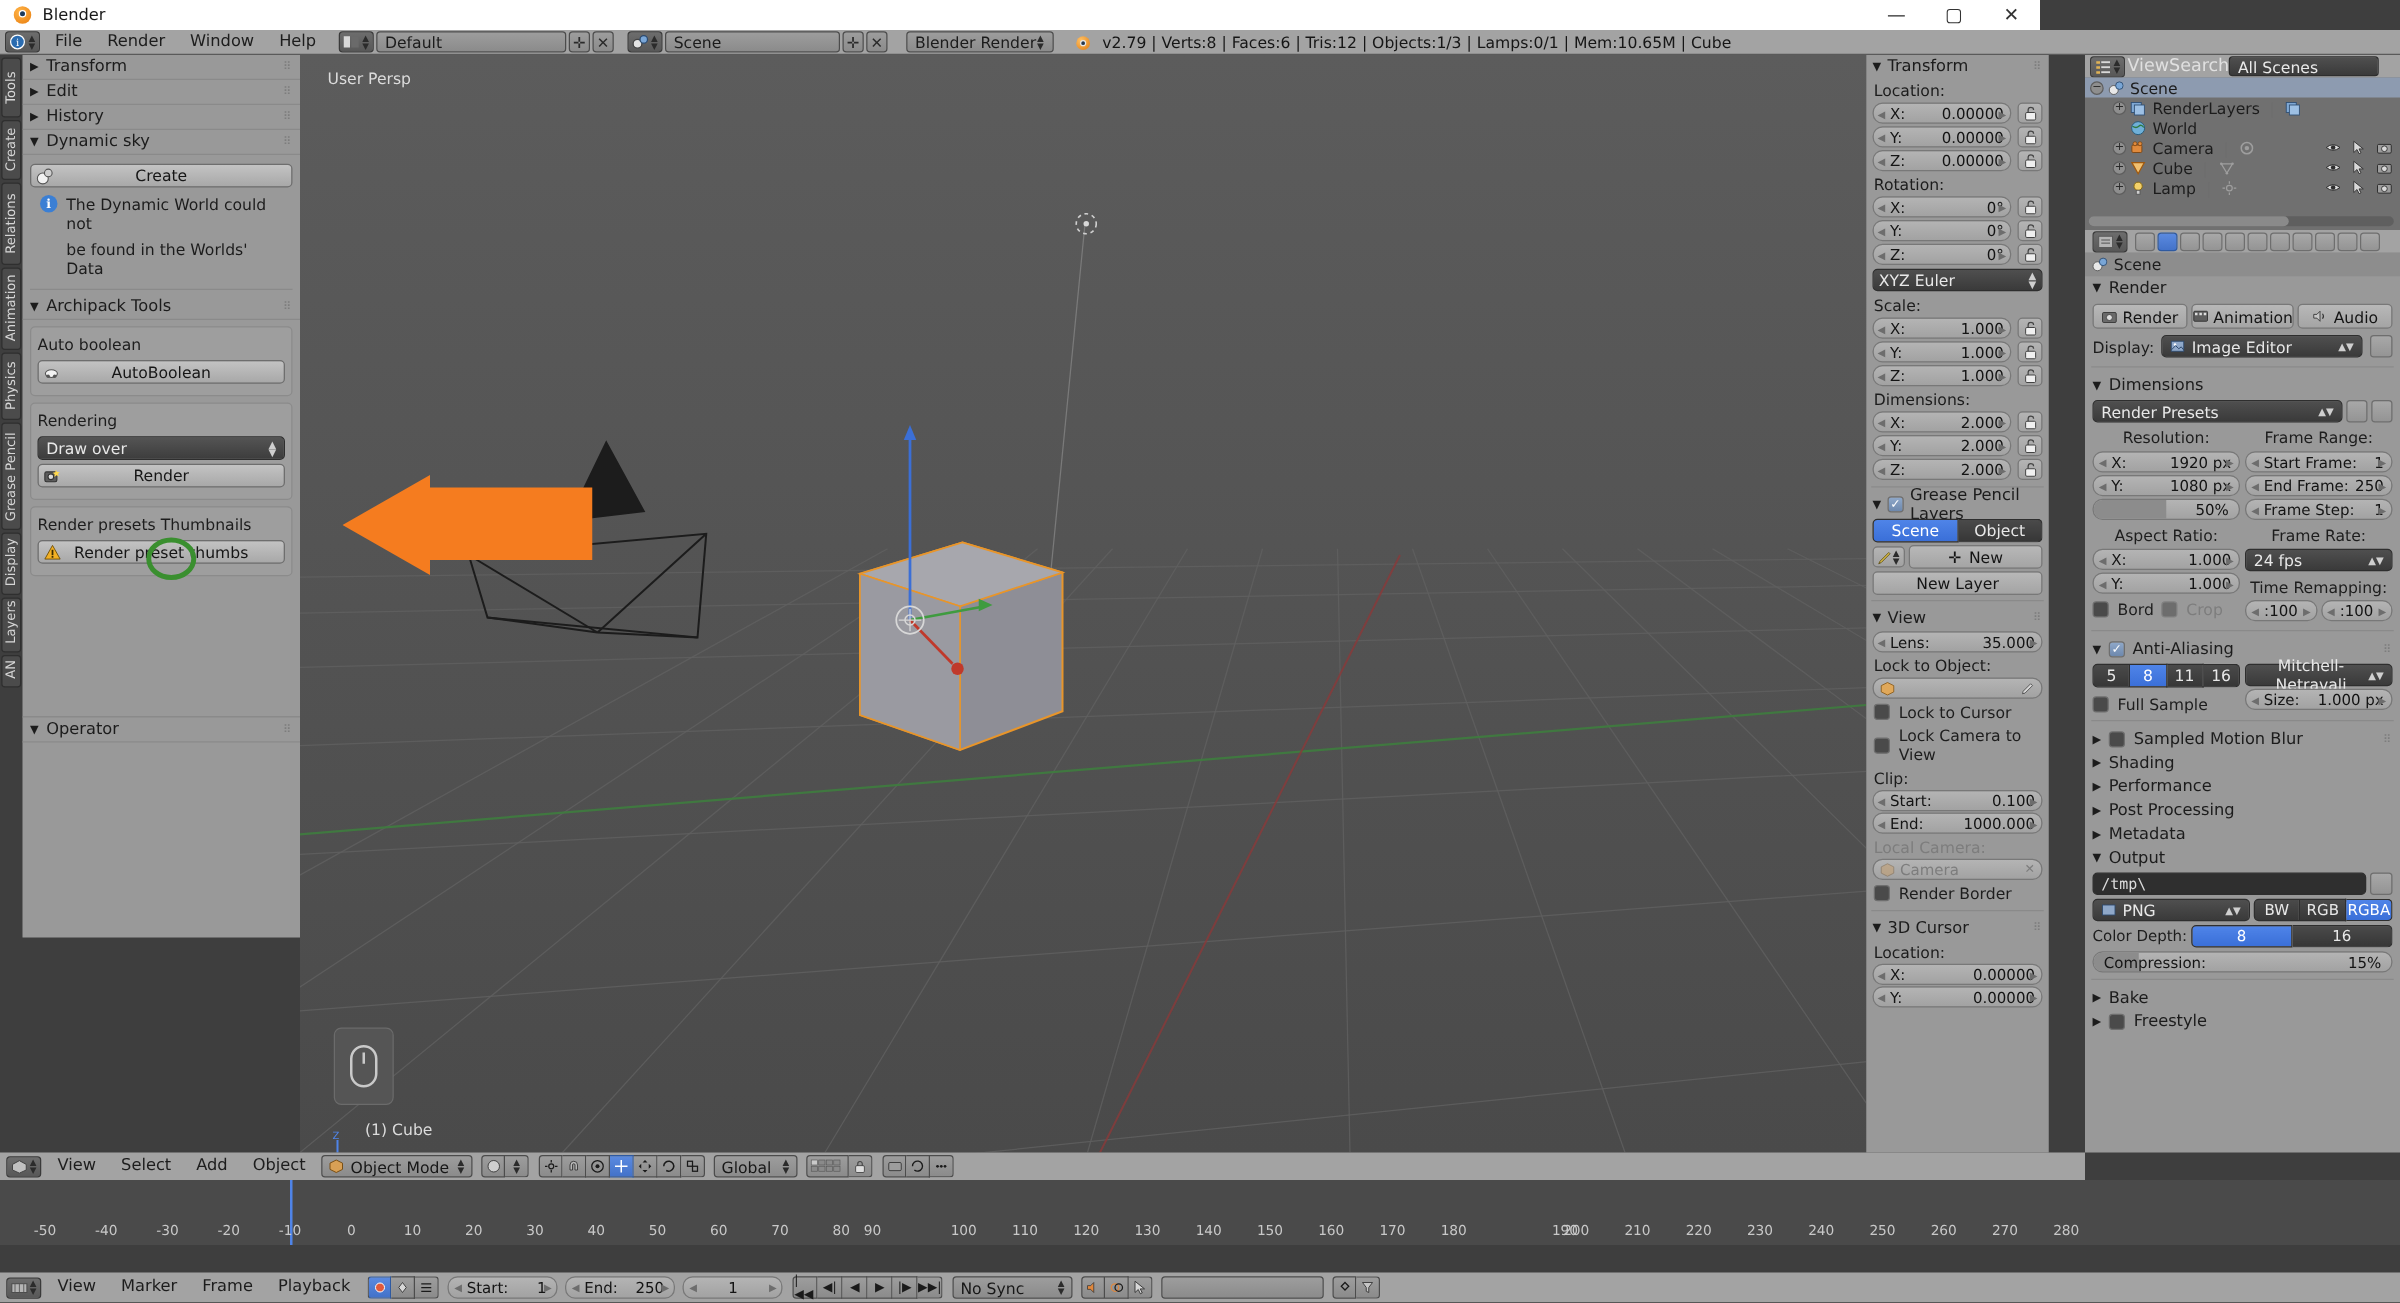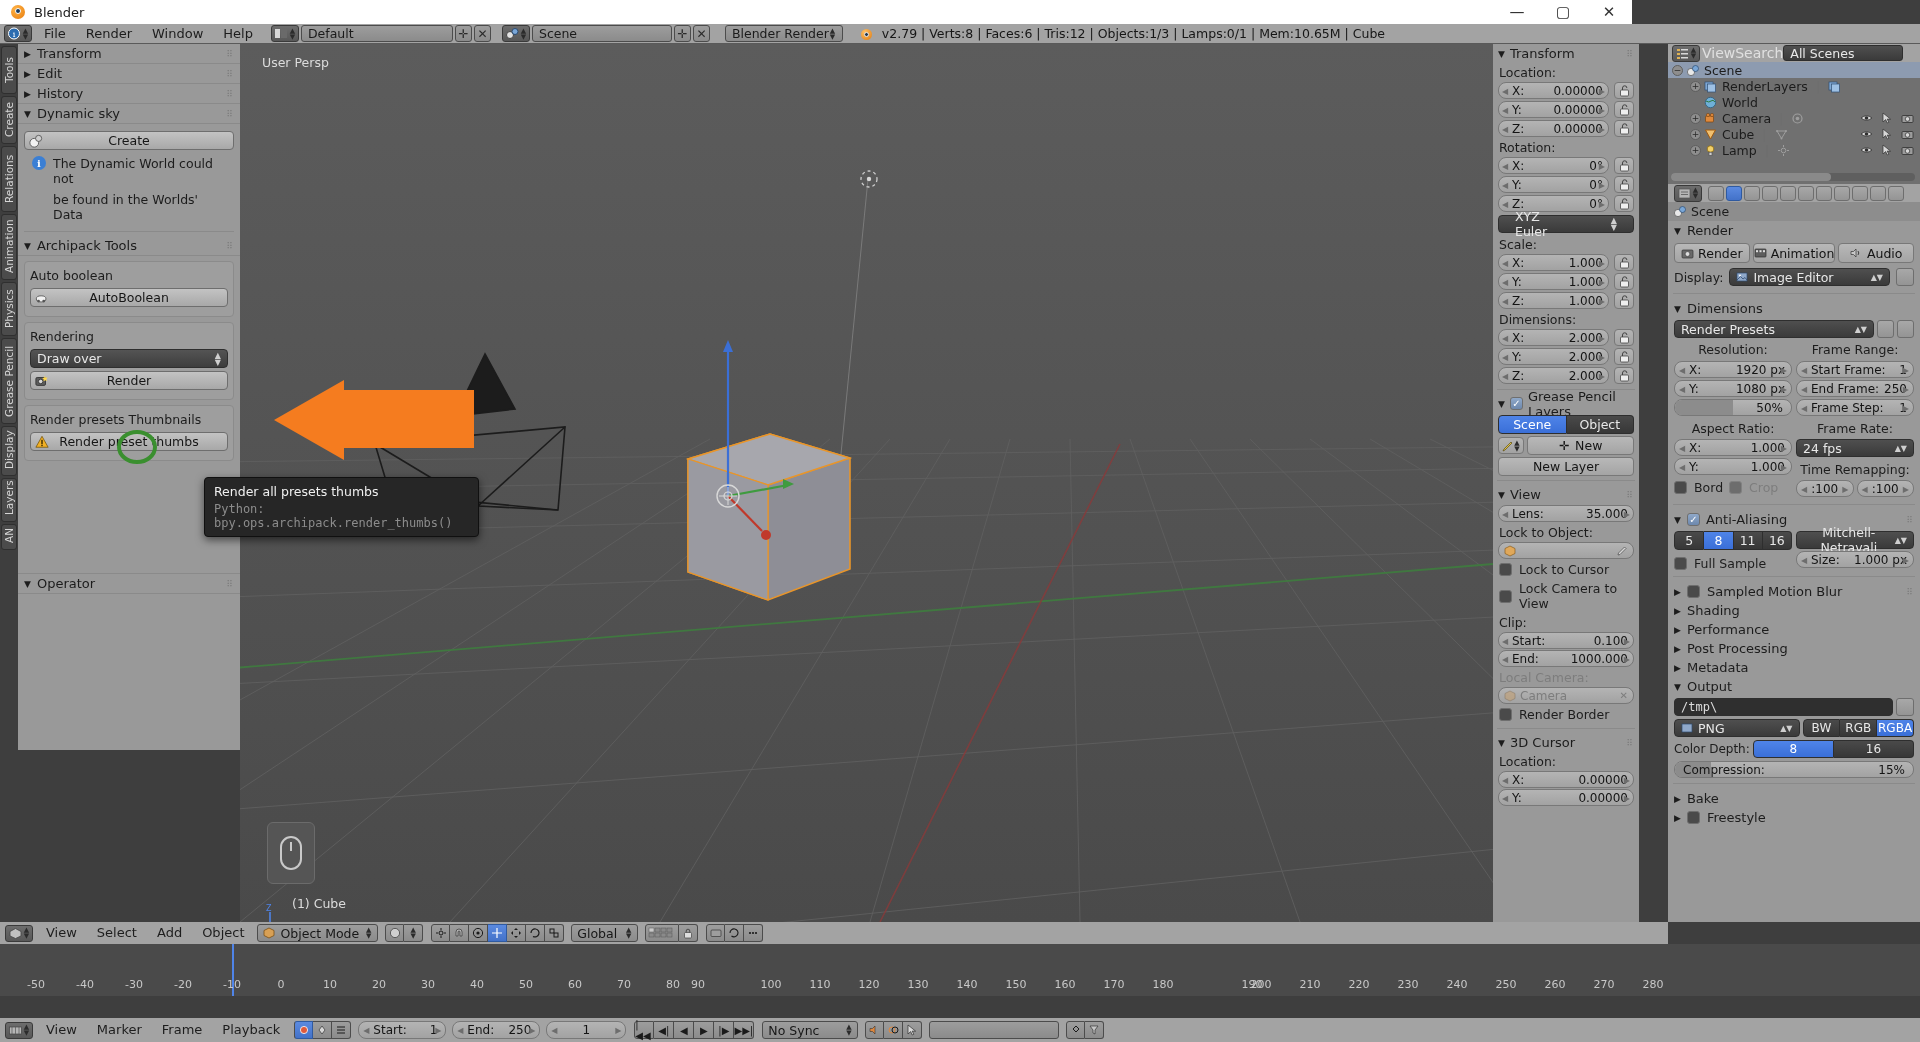--- a/index.html
+++ b/index.html
@@ -144,21 +144,21 @@
   .numfield .nv{margin-left:auto;}
   .numfield .lar,.numfield .rar{color:#6d6d6d;font-size:8px;position:absolute;top:4px;}
   .numfield .lar{left:3px;} .numfield .rar{right:3px;}
   .np-row{display:flex;align-items:center;}
   .lockbtn{
     width:20px;height:17px;border:1px solid #787878;border-radius:4px;margin:1px 5px 1px 0;
     background:linear-gradient(#b4b4b4,#a2a2a2);display:flex;align-items:center;justify-content:center;
   }
   .np-drop{
     height:18px;margin:2px 5px;border:1px solid #2e2e2e;border-radius:4px;
-    background:linear-gradient(#4f4f4f,#3a3a3a);display:flex;align-items:center;padding:0 16px;
+    background:linear-gradient(#4f4f4f,#3a3a3a);display:flex;align-items:center;padding:0 4px;
     color:#e8e8e8;font-size:12.5px;gap:42px;
   }
   .np-drop .dd-arrows{margin-left:auto;font-size:8px;line-height:7px;color:#cfcfcf;text-align:center;}
   .seg2{display:flex;margin:2px 5px;height:19px;}
   .seg2 > div{flex:1;display:flex;align-items:center;justify-content:center;font-size:12.5px;
     border:1px solid #2e2e2e;}
   .seg2 .on{background:linear-gradient(#4f84e8,#3a6fd8);color:#fff;border-radius:4px 0 0 4px;}
   .seg2 .off{background:linear-gradient(#4a4a4a,#373737);color:#e8e8e8;border-radius:0 4px 4px 0;border-left:none;}
   .wbtn{
     height:19px;margin:2px 5px;border:1px solid #787878;border-radius:4px;
@@ -552,24 +552,20 @@
     </svg>
   </div>
 
   <svg class="big-arrow" viewBox="0 0 200 80">
     <path d="M200 10 H70 V0 L0 40 L70 80 V68 H200 Z" fill="#f57c1f"></path>
   </svg>
   <svg style="position:absolute;left:115px;top:428px;width:44px;height:38px;z-index:30" viewBox="0 0 44 38">
     <ellipse cx="22" cy="19" rx="18" ry="15" fill="none" stroke="#3a8f2f" stroke-width="4"></ellipse>
   </svg>
 
-  <div class="tooltip">
-    <div class="t1">Render all presets thumbs</div>
-    <div class="t2">Python: bpy.ops.archipack.render_thumbs()</div>
-  </div>
 
   <div class="npanel">
 
     <div class="np-hdr">
       <span class="tri" style="font-size:9px;margin-right:5px">▼</span>
       <span>Transform</span>
       <span class="grip">⠿</span>
     </div>
 
     <div class="np-lbl">Location:</div>

